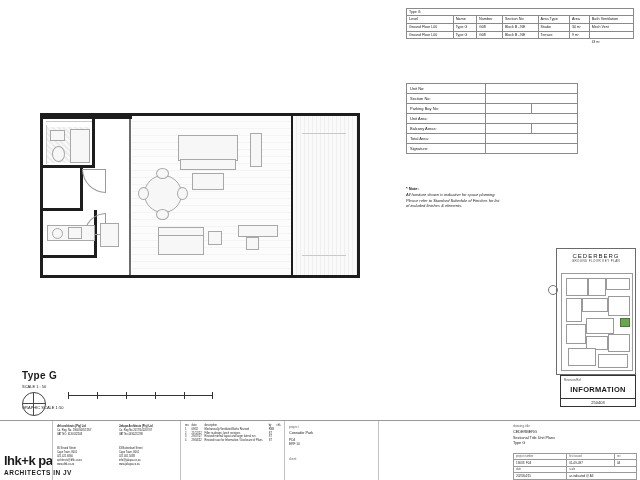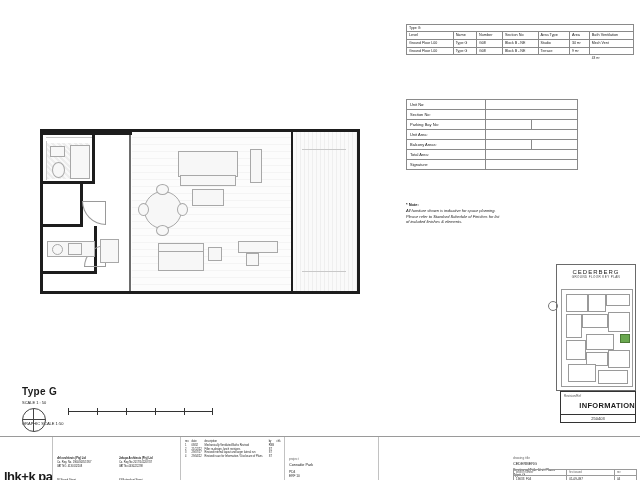--- a/index.html
+++ b/index.html
@@ -1,21 +1,21 @@
 <!DOCTYPE html>
 <html><head>
 <meta charset="utf-8">
 <style>
   html,body{margin:0;padding:0;background:#ffffff;}
   body{width:640px;height:480px;position:relative;overflow:hidden;
        font-family:"Liberation Sans", sans-serif;color:#1a1a1a;}
   .sheet{position:absolute;inset:0;background:#fff;}
 
   
-  .abs{position:absolute;margin-top:16px;}
+  .abs{position:absolute;}
   .tiny{font-size:3.2px;}
   .tiny2{font-size:3.8px;}
 
   
   #plan{left:40px;top:113px;width:320px;height:165px;}
   .plan-outer{position:absolute;left:0;top:0;width:320px;height:165px;
       border:3px solid #1d1d1d;box-sizing:border-box;background:#fff;}
   .terrace{position:absolute;left:251px;top:3px;width:66px;height:159px;
       background:repeating-linear-gradient(90deg,#fafafa 0 3px,#efefef 3px 4px);
       border-left:2px solid #1d1d1d;box-sizing:border-box;}
@@ -50,21 +50,21 @@
   
   #keyplan{left:556px;top:248px;width:78px;height:125px;border:0.8px solid #6a6a6a;background:#fff;}
   .kp-title{text-align:center;font-size:6px;letter-spacing:1px;padding-top:4px;}
   .kp-sub{text-align:center;font-size:3px;letter-spacing:.4px;color:#444;padding-bottom:3px;}
   .kp-box{position:absolute;left:4px;top:24px;width:70px;height:96px;border:0.6px solid #9a9a9a;}
   .kp-unit{position:absolute;border:0.6px solid #9a9a9a;background:#fff;}
   .kp-high{background:#6aa84f;border-color:#4c7a36;}
 
   
   #infobox{left:560px;top:375px;width:74px;height:30px;border:1px solid #333;background:#fff;}
-  #infobox .ib-t{font-size:7.5px;font-weight:700;letter-spacing:.3px;text-align:right;padding-top:9px;}
+  #infobox .ib-t{font-size:7.5px;font-weight:700;letter-spacing:.3px;text-align:center;padding-top:9px;}
   #infobox .ib-s{font-size:3px;position:absolute;left:3px;top:2px;color:#555;}
   #infobox .ib-n{font-size:4px;text-align:center;border-top:0.8px solid #333;margin-top:4px;padding-top:1px;}
 
   
   #scalebar{left:22px;top:370px;width:200px;}
   .sb-title{font-size:10px;font-weight:700;letter-spacing:.3px;}
   .sb-scale{font-size:4px;margin-top:3px;}
   .sb-graphic{font-size:4px;margin-top:16px;}
   .sb-ruler{position:absolute;left:46px;top:22px;width:145px;height:7px;}
   .sb-ruler i{position:absolute;top:0;width:1px;height:7px;background:#333;}

